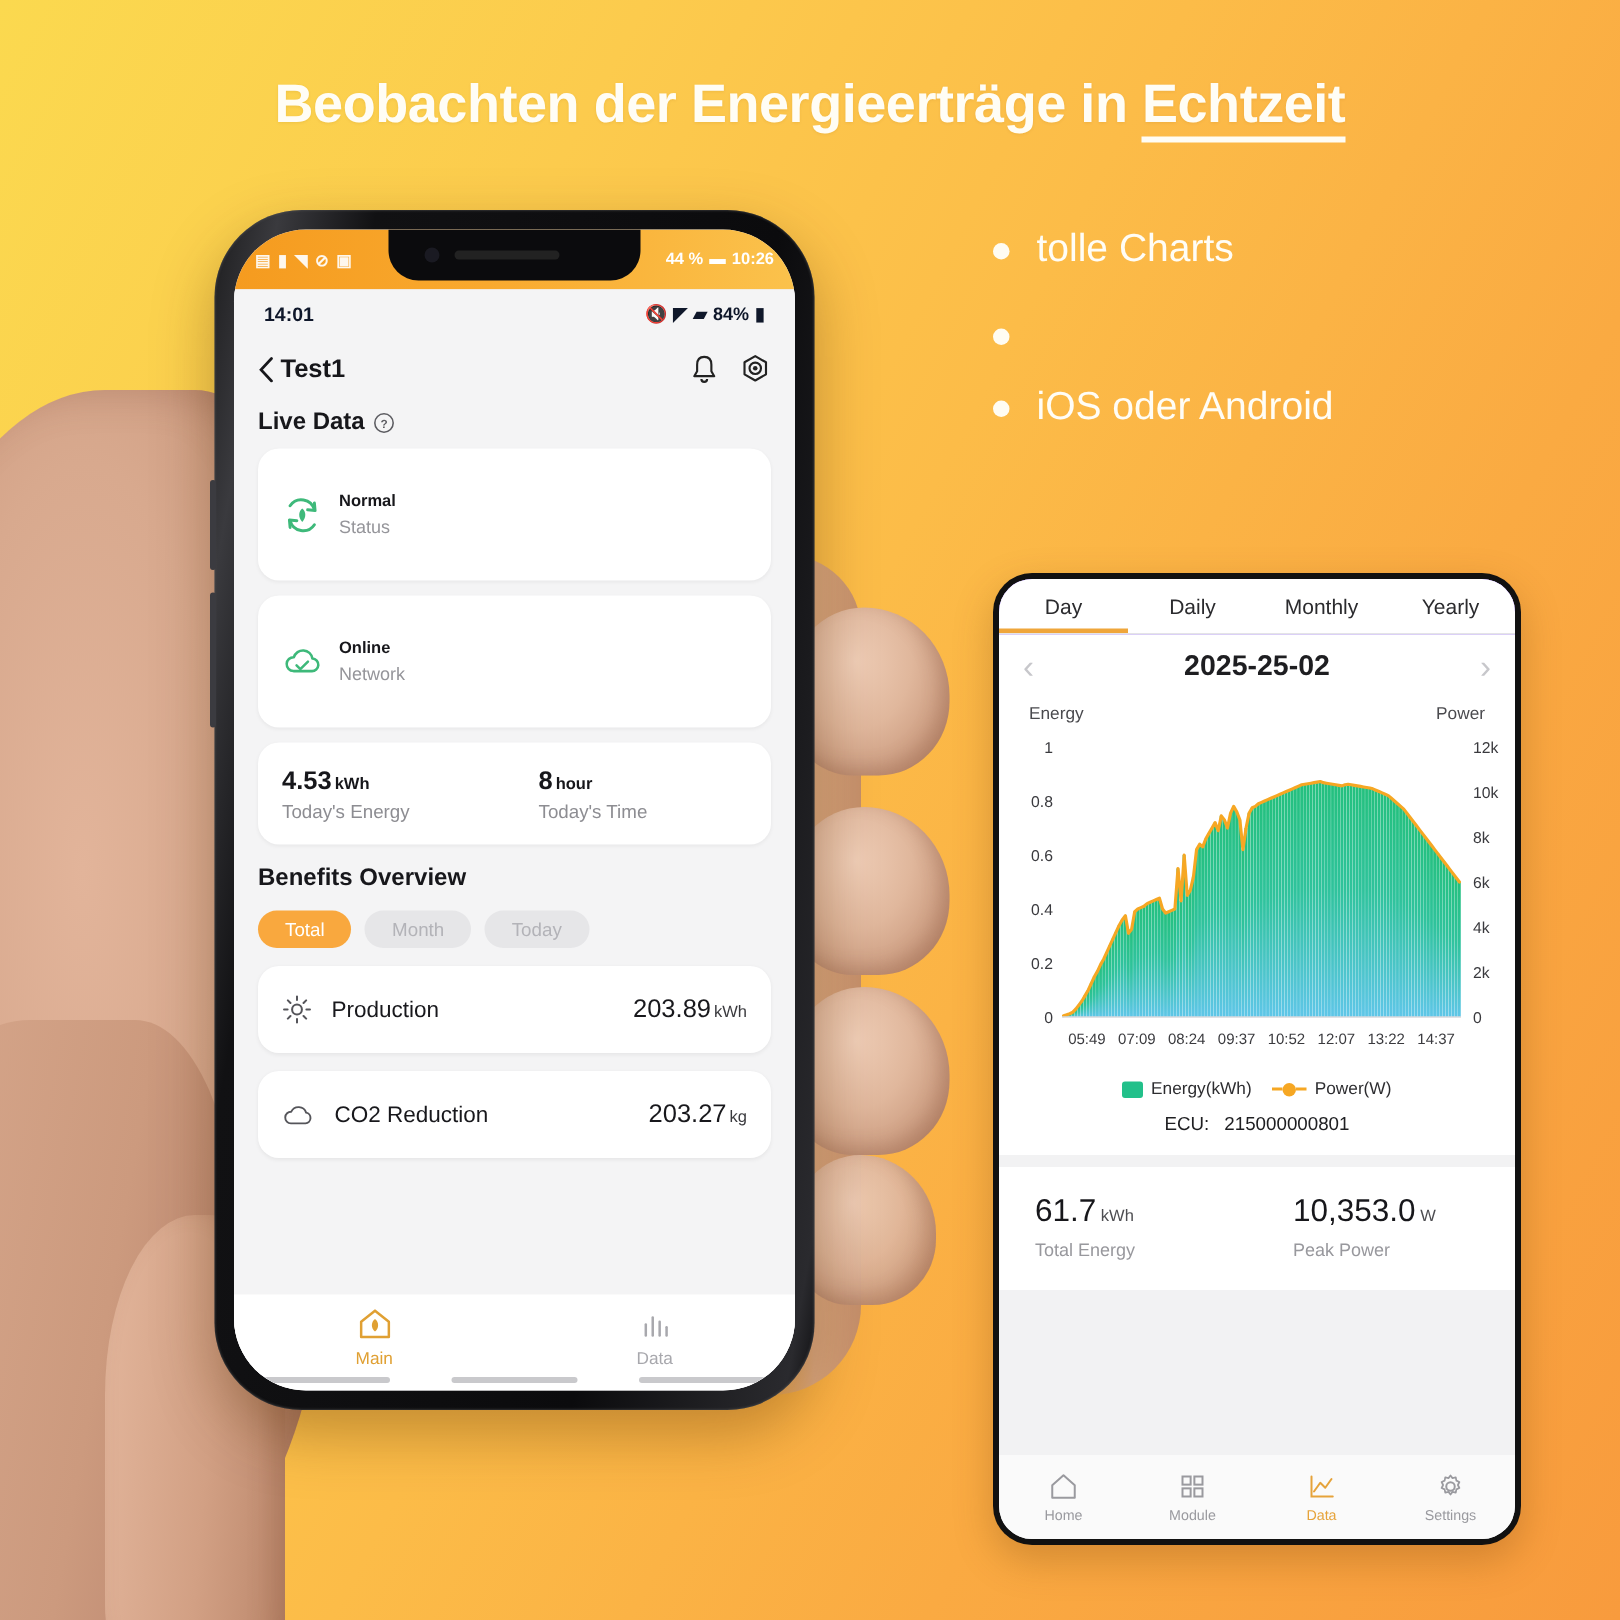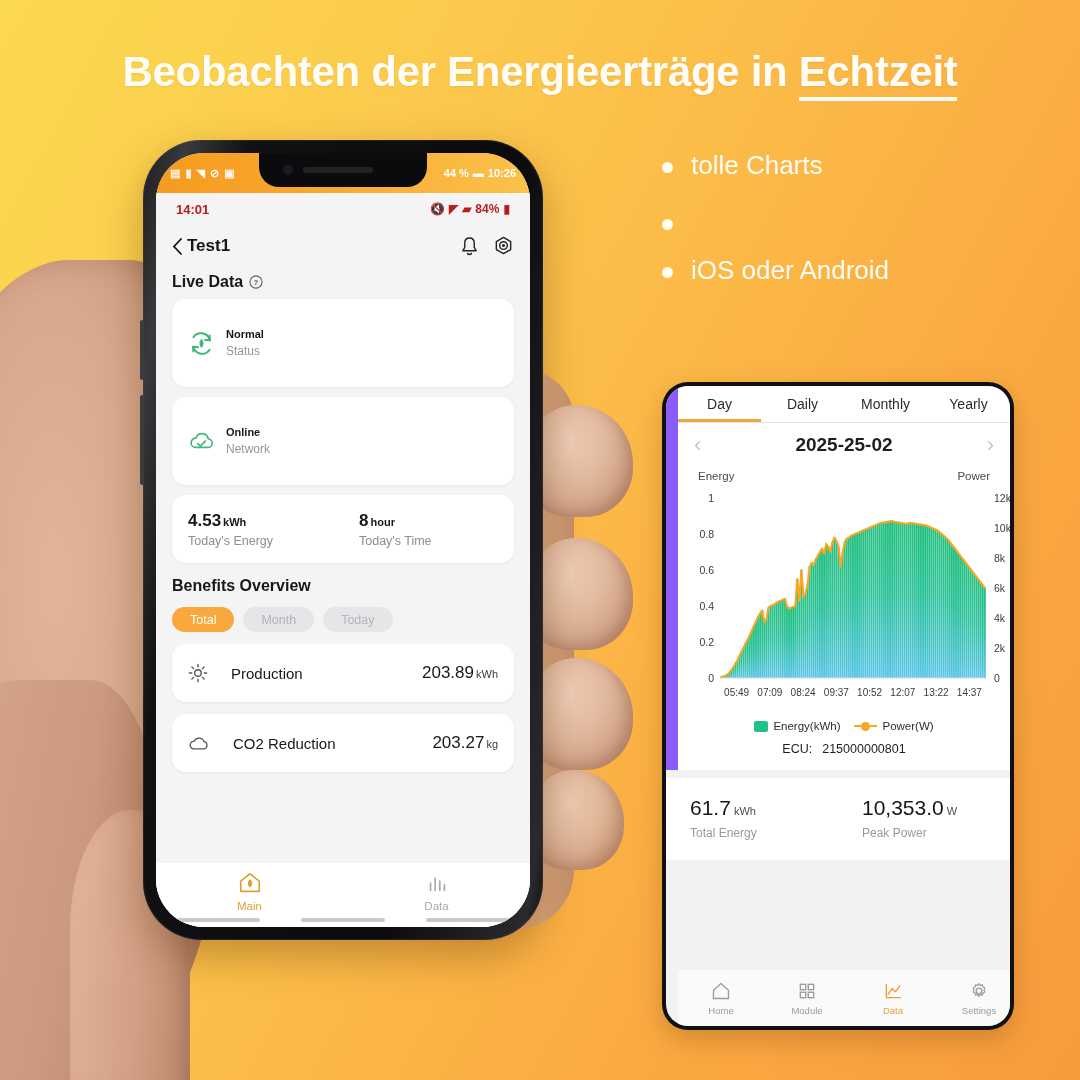--- a/index.html
+++ b/index.html
@@ -9,21 +9,21 @@
     background:linear-gradient(115deg,#FBD84E 0%,#FCC84C 30%,#FBB košice 50%,#F9A941 78%,#F79A3C 100%);
   }
   .bg{
     position:absolute;inset:0;
     background:linear-gradient(118deg,#FBD94F 0%,#FCCB4D 26%,#FCBC48 48%,#FAAA42 72%,#F89B3D 100%);
   }
 
   
   .title{
     position:absolute;top:48px;left:0;width:1080px;text-align:center;
-    font-size:42px;font-weight:bold;color:#FFFDF5;letter-spacing:-0.3px;
+    font-size:36px;font-weight:bold;color:#FFFDF5;letter-spacing:-0.3px;
     text-shadow:0 1px 2px rgba(150,90,10,.12);
   }
   .title u{text-decoration:none;border-bottom:4px solid #FFFDF5;padding-bottom:2px;}
 
   
   .bullets{position:absolute;left:662px;top:150px;width:400px;}
   .bullet{display:flex;align-items:flex-start;margin-bottom:25px;}
   .bullet .dot{width:11px;height:11px;border-radius:50%;background:#FFFCF2;margin:12px 18px 0 0;flex:none;}
   .bullet .btxt{font-size:26px;color:#FFFDF6;line-height:1.22;}
 
@@ -100,21 +100,21 @@
     position:absolute;left:50%;transform:translateX(-50%);top:0;
     width:168px;height:34px;background:#0b0b0d;border-radius:0 0 20px 20px;z-index:5;
   }
   .notch .spk{position:absolute;left:44px;top:14px;width:70px;height:6px;background:#222;border-radius:3px;}
   .notch .cam{position:absolute;left:24px;top:12px;width:10px;height:10px;border-radius:50%;background:#1a1a22;}
 
   
   .app{position:absolute;left:0;top:40px;width:374px;height:734px;background:#F4F4F5;}
   .statusbar{
     height:32px;display:flex;align-items:center;justify-content:space-between;
-    padding:0 20px;font-size:13px;color:#b91c1c;font-weight:bold;background:#F4F4F5;
+    padding:0 20px;font-size:13px;color:#0f172a;font-weight:bold;background:#F4F4F5;
   }
   .sb-right{display:flex;align-items:center;gap:4px;font-size:12px;}
   .apphead{
     height:42px;display:flex;align-items:center;justify-content:space-between;
     padding:0 16px;background:#F4F4F5;
   }
   .apphead .left{display:flex;align-items:center;gap:4px;font-size:17px;font-weight:bold;color:#16161a;}
   .apphead .icons{display:flex;align-items:center;gap:14px;}
   .sect-title{font-size:16px;font-weight:bold;color:#17171b;padding:6px 16px 8px;display:flex;align-items:center;gap:6px;}
 
@@ -133,41 +133,41 @@
   .ecell .big{font-size:17px;font-weight:bold;color:#17171b;}
   .ecell .unit{font-size:11px;font-weight:bold;color:#17171b;margin-left:2px;}
   .ecell .sub{font-size:12.5px;color:#8d8d92;margin-top:3px;}
 
   .pills{display:flex;gap:9px;padding:0 16px;margin-top:4px;}
   .pill{height:25px;border-radius:13px;display:flex;align-items:center;justify-content:center;
         font-size:12.5px;padding:0 18px;color:#b3b3b8;background:#E6E6E8;}
   .pill.active{background:#F9A83E;color:#fff;}
 
   .listcard{margin:12px 16px 0;height:58px;display:flex;align-items:center;padding:0 16px;justify-content:space-between;}
-  .lc-left{display:flex;align-items:center;gap:23px;font-size:15px;color:#18181c;}
+  .lc-left{display:flex;align-items:center;gap:13px;font-size:15px;color:#18181c;}
   .lc-val{font-size:17px;color:#18181c;}
   .lc-val .u{font-size:11px;color:#3a3a3e;margin-left:2px;}
 
   .tabbar{
     position:absolute;bottom:0;left:0;width:374px;height:64px;background:#fff;
     display:flex;align-items:flex-start;padding-top:8px;box-sizing:border-box;
   }
   .tabitem{flex:1;display:flex;flex-direction:column;align-items:center;gap:5px;font-size:11.5px;color:#a8a8ad;}
   .tabitem.active{color:#E0A033;}
   .homebar{position:absolute;bottom:5px;left:0;width:374px;display:flex;justify-content:space-around;}
   .homebar span{width:84px;height:4px;background:#c9c9cc;border-radius:2px;}
 
   
   .chartphone{
     position:absolute;left:662px;top:382px;width:352px;height:648px;
     background:#111;border-radius:26px;padding:4px;box-sizing:border-box;
     box-shadow:0 10px 26px rgba(110,60,10,.28);
   }
   .cp-screen{width:100%;height:100%;background:#F2F2F3;border-radius:22px;overflow:hidden;position:relative;}
-  .cp-card{background:#8b5cf6;padding-left:12px;}
+  .cp-card{background:#8b5cf6;}
   .tabs{display:flex;background:#fff;padding-top:10px;}
   .tab{flex:1;text-align:center;font-size:14px;color:#2b2b2e;padding-bottom:7px;}
   .tab.active{border-bottom:3px solid #EFA63B;}
   .tabs-underline{height:1px;background:#e4e4e6;}
   .datenav{background:#fff;display:flex;align-items:center;justify-content:space-between;padding:9px 16px 6px;}
   .datetxt{font-size:19px;color:#1e1e21;font-weight:bold;}
   .chev{color:#c7c7cb;font-size:22px;}
   .axlabels{background:#fff;display:flex;justify-content:space-between;padding:6px 20px 0;font-size:11.5px;color:#4a4a4e;}
   .plotwrap{background:#fff;position:relative;height:232px;padding:0 8px;}
   .legend{background:#fff;display:flex;justify-content:center;align-items:center;gap:14px;font-size:11.5px;color:#2d2d30;padding:6px 0 2px;}
@@ -176,21 +176,21 @@
   .lg .dotline{display:flex;align-items:center;}
   .lg .dotline i{display:block;width:7px;height:2px;background:#F6A723;}
   .lg .dotline b{display:block;width:9px;height:9px;border-radius:50%;background:#F6A723;}
   .ecu{background:#fff;text-align:center;font-size:12.5px;color:#1f1f22;padding:8px 0 14px;}
   .ecu .k{margin-right:10px;}
   .totals{background:#fff;margin-top:8px;display:flex;padding:18px 0 20px;}
   .tcell{flex:1;padding-left:24px;}
   .tcell .big{font-size:21px;color:#17171b;}
   .tcell .u{font-size:11px;color:#4d4d51;margin-left:3px;}
   .tcell .sub{font-size:12px;color:#98989d;margin-top:6px;}
-  .cp-tabbar{position:absolute;bottom:0;left:12px;width:100%;height:56px;background:#FAFAFA;display:flex;align-items:center;}
+  .cp-tabbar{position:absolute;bottom:0;left:0;width:100%;height:56px;background:#FAFAFA;display:flex;align-items:center;}
   .cp-tab{flex:1;display:flex;flex-direction:column;align-items:center;gap:4px;font-size:9.5px;color:#9a9a9f;}
   .cp-tab.active{color:#E6A33A;}
 </style>
 </head>
 <body>
 
 <div class="bg"></div>
 
 <div class="title">
   <span>Beobachten der Energieerträge in </span><u>Echtzeit</u>

